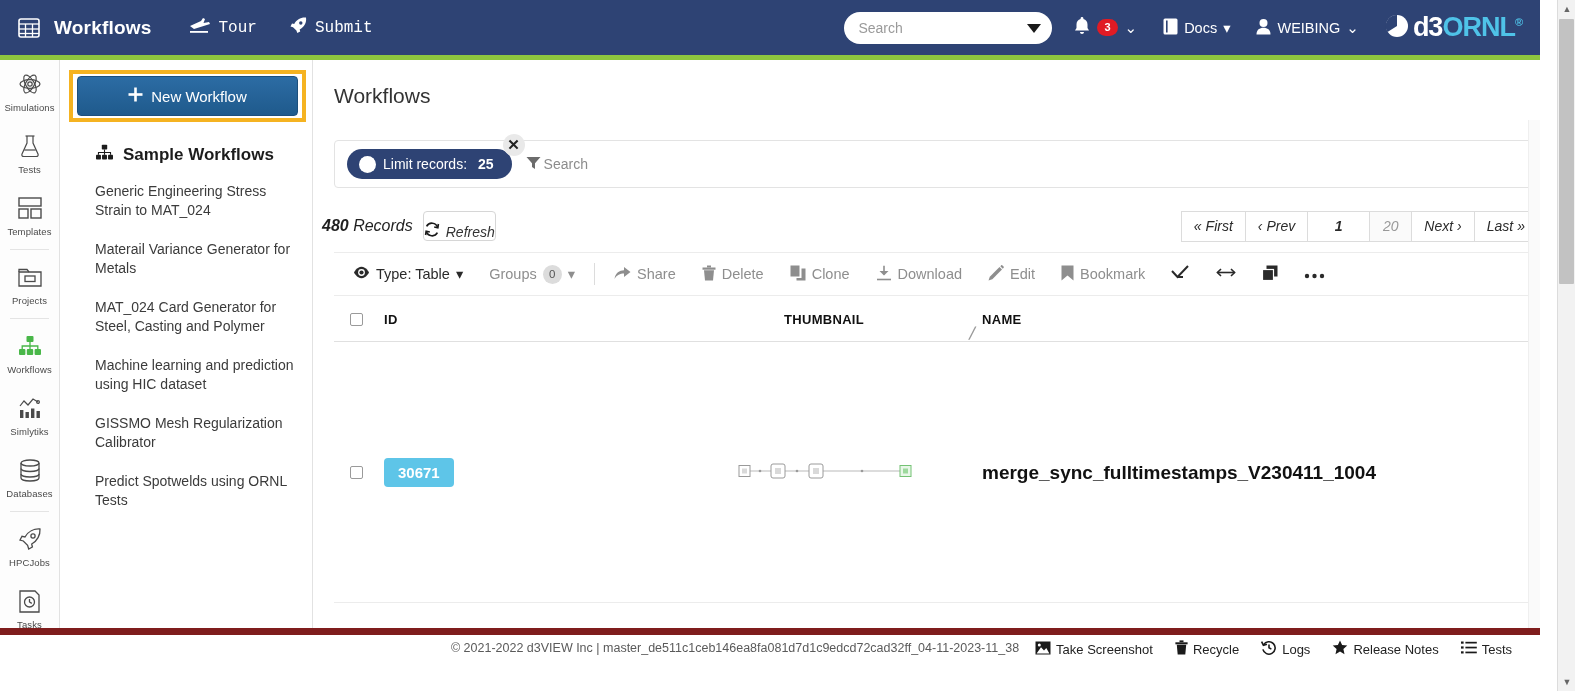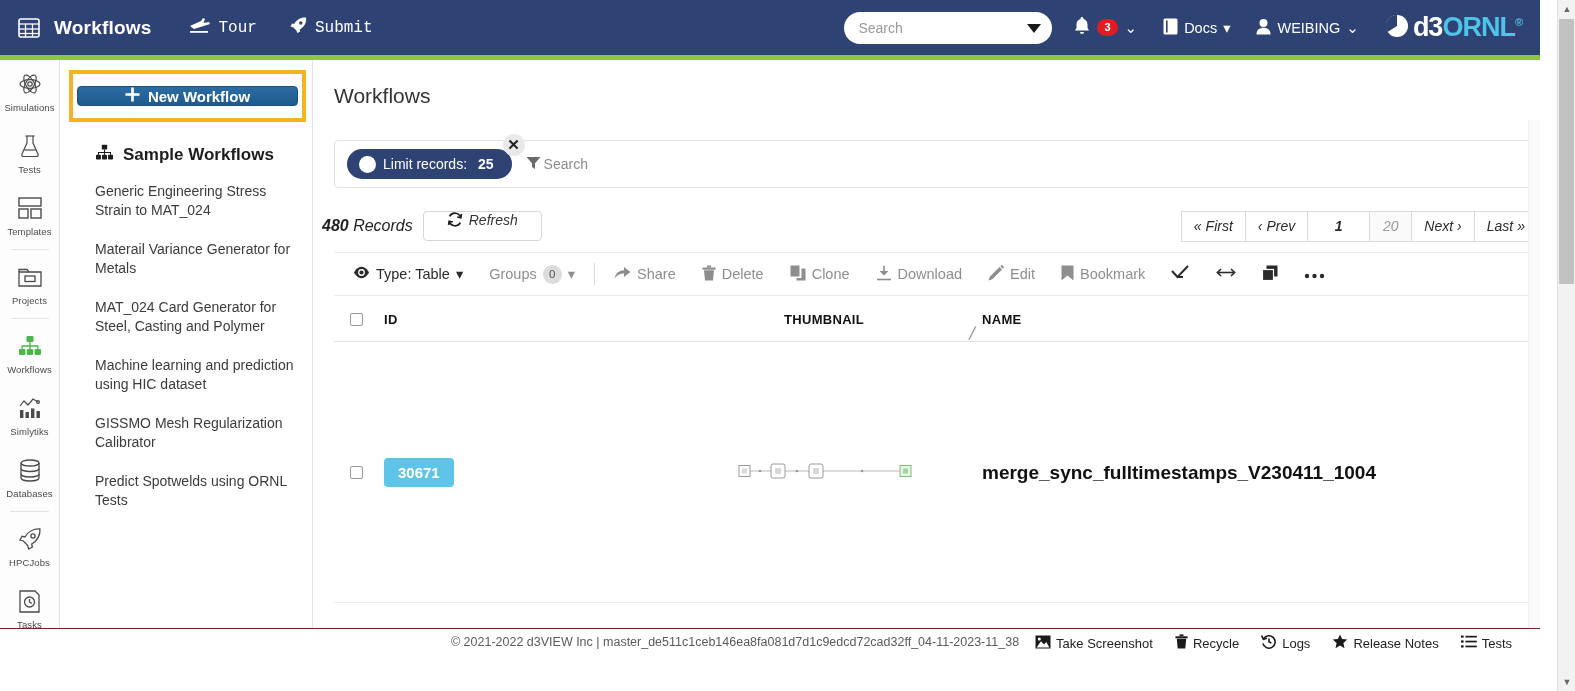--- a/index.html
+++ b/index.html
@@ -68,24 +68,24 @@
   .panel {
     position:absolute; top:60px; left:61px; width:252px; height:568px;
     background:#fff; border-right:1px solid #e2e2e2;
   }
   .newwf-highlight {
     position:absolute; top:10px; left:8px; width:237px; height:52px;
     border: 4px solid #f5b321; background:#fff;
     display:flex; align-items:center; justify-content:center;
   }
   .newwf-btn {
-    width: 221px; height: 20px; border-radius: 4px;
+    width: 221px; height: 40px; border-radius: 4px;
     background: linear-gradient(#2c6ca4, #1f5a8c);
     border: 1px solid #1c4f7c; color:#fff;
-    font-size: 15px; font-weight: bold;
+    font-size: 15px; font-weight: normal;
     display:flex; align-items:center; justify-content:center; gap: 8px;
     cursor:pointer;
   }
   .panel-title {
     position:absolute; top:84px; left:34px;
     font-size: 17px; font-weight:bold; color:#1c1c1c;
     display:flex; align-items:center; gap: 9px;
   }
   .wf-list { position:absolute; top:122px; left:34px; width: 205px; }
   .wf-item {
@@ -116,22 +116,22 @@
     display:flex;align-items:center;justify-content:center;
     font-size:15px; color:#222; font-weight:bold; cursor:pointer;
   }
   .filter-search { display:flex; align-items:center; gap:3px; margin-left: 14px; color:#8c8c8c; font-size:14px; }
 
   .recordsrow { position:absolute; top: 146px; left:8px; width:1216px; height:40px; display:flex; align-items:center;font-style:italic;}
   .rec-count { font-size: 16px; color:#1f1f1f; }
   .rec-count b { font-weight:bold; }
   .refresh-btn {
     margin-left: 10px; border:1px solid #d6d6d6; border-radius:4px; background:#fff;
-    height: 30px; padding: 0 23px; font-size:14px; color:#333;
-    display:flex; align-items:flex-start; gap:6px; cursor:pointer;
+    height: 30px; padding: 0 0; font-size:14px; color:#333;
+    display:flex; align-items:flex-end; gap:6px; cursor:pointer;
   }
   .pager { margin-left:auto; display:flex; align-items:center; }
   .pg {
     border:1px solid #dcdcdc; border-right:none; height:31px; background:#fff;
     display:flex;align-items:center;justify-content:center; padding:0 12px;
     font-size:14px; color:#2b2b2b; cursor:pointer; gap:4px;
   }
   .pg:last-child { border-right:1px solid #dcdcdc; }
   .pg.cur { font-weight:bold; min-width:62px; }
   .pg.total { color:#999; min-width:42px; background:#fafafa;}
@@ -164,21 +164,21 @@
   .td-id { width:296px; padding-left: 6px; }
   .id-badge {
     display:inline-flex; align-items:center; justify-content:center;
     background:#5ec5e8; color:#fff; font-weight:bold; font-size:15px;
     border-radius:4px; padding: 6px 14px; cursor:pointer;text-align:right;
   }
   .td-thumb { width:300px; display:flex; align-items:center; justify-content:center; }
   .td-name { flex:1; padding-left: 8px; font-size:19px; font-weight:bold; color:#111; }
 
   
-  .footer { position:absolute; top:628px; left:0; width:1540px; height:63px; background:#fff; border-top:1px solid #7f1d1d; }
+  .footer { position:absolute; top:628px; left:0; width:1540px; height:63px; background:#fff; border-top:7px solid #7f1d1d; }
   .copy {
     position:absolute; top: 4px; left: 430px; width: 610px;
     text-align:center; font-size: 12.5px; color:#5a5a5a; line-height: 19px;
   }
   .foot-links { position:absolute; top: 5px; right: 28px; display:flex; align-items:center; gap: 22px; }
   .fl { display:flex; align-items:center; gap:5px; font-size:13px; color:#222; cursor:pointer; }
 
   
   .vscroll { position:absolute; top:0; right:0; width:18px; height:691px; background:#f2f2f2; border-left:1px solid #dcdcdc;}
   .vscroll .arrow { width:18px;height:18px; display:flex;align-items:center;justify-content:center; font-size:9px; color:#666; }

